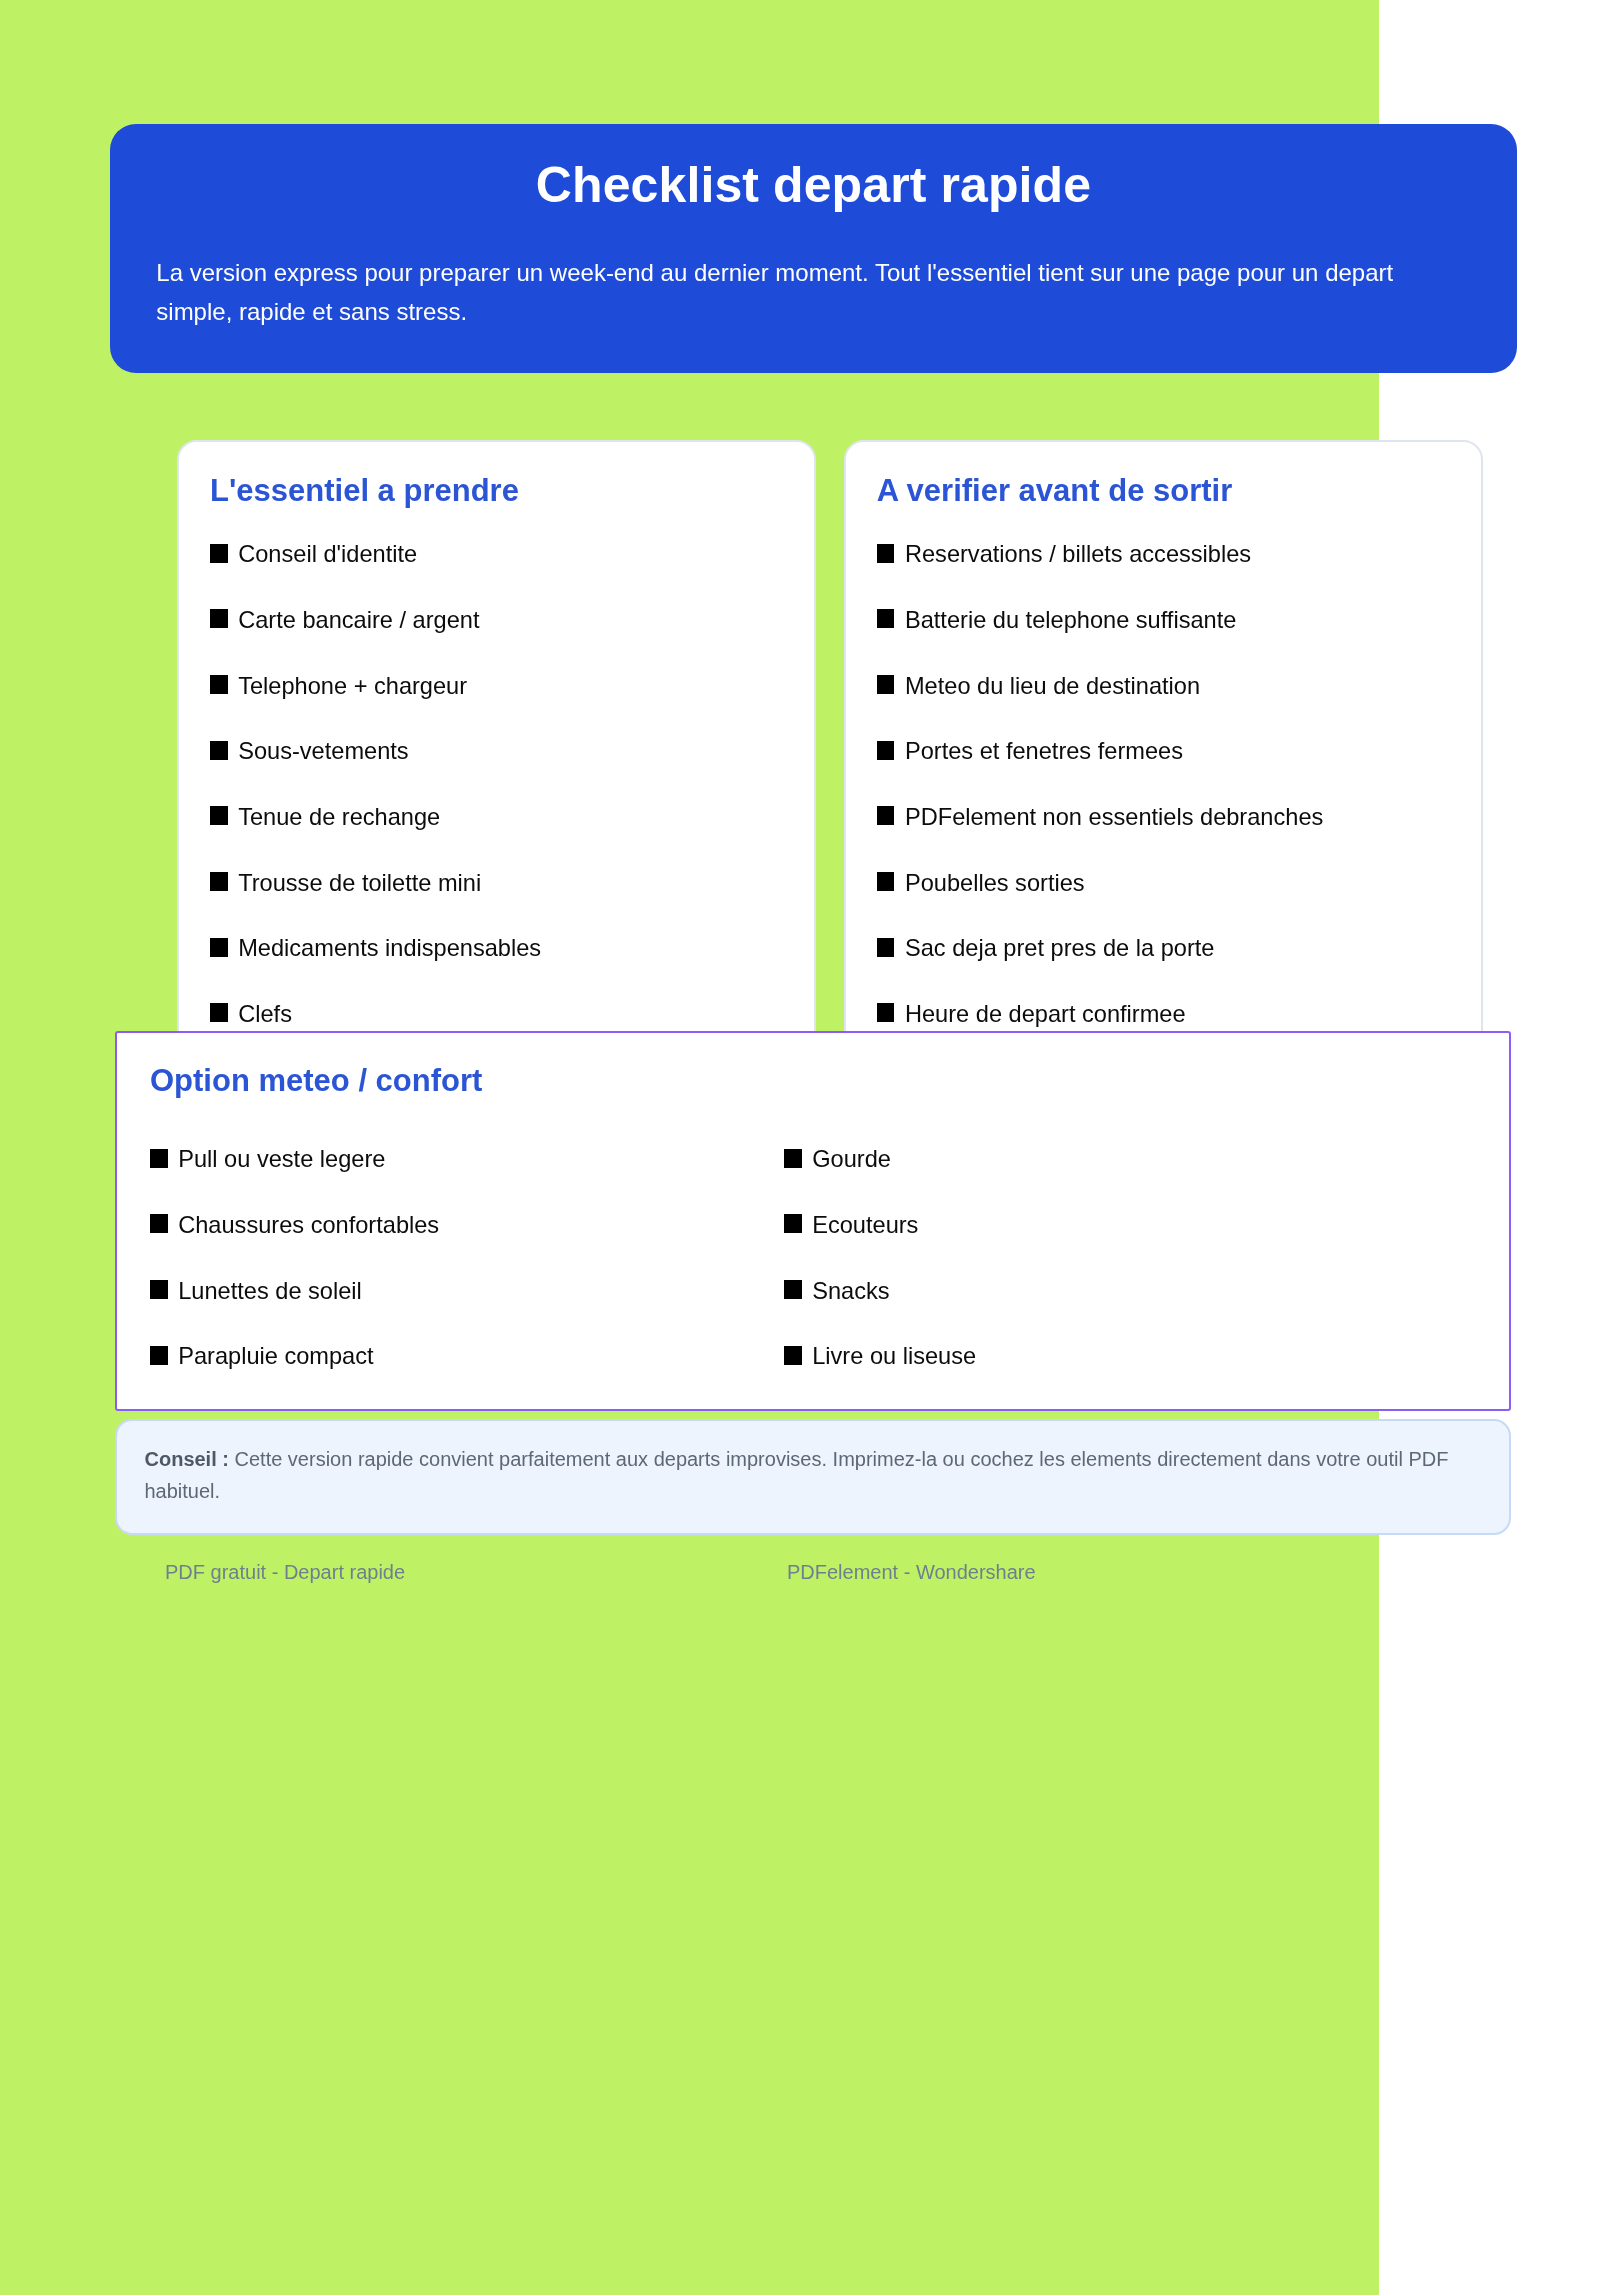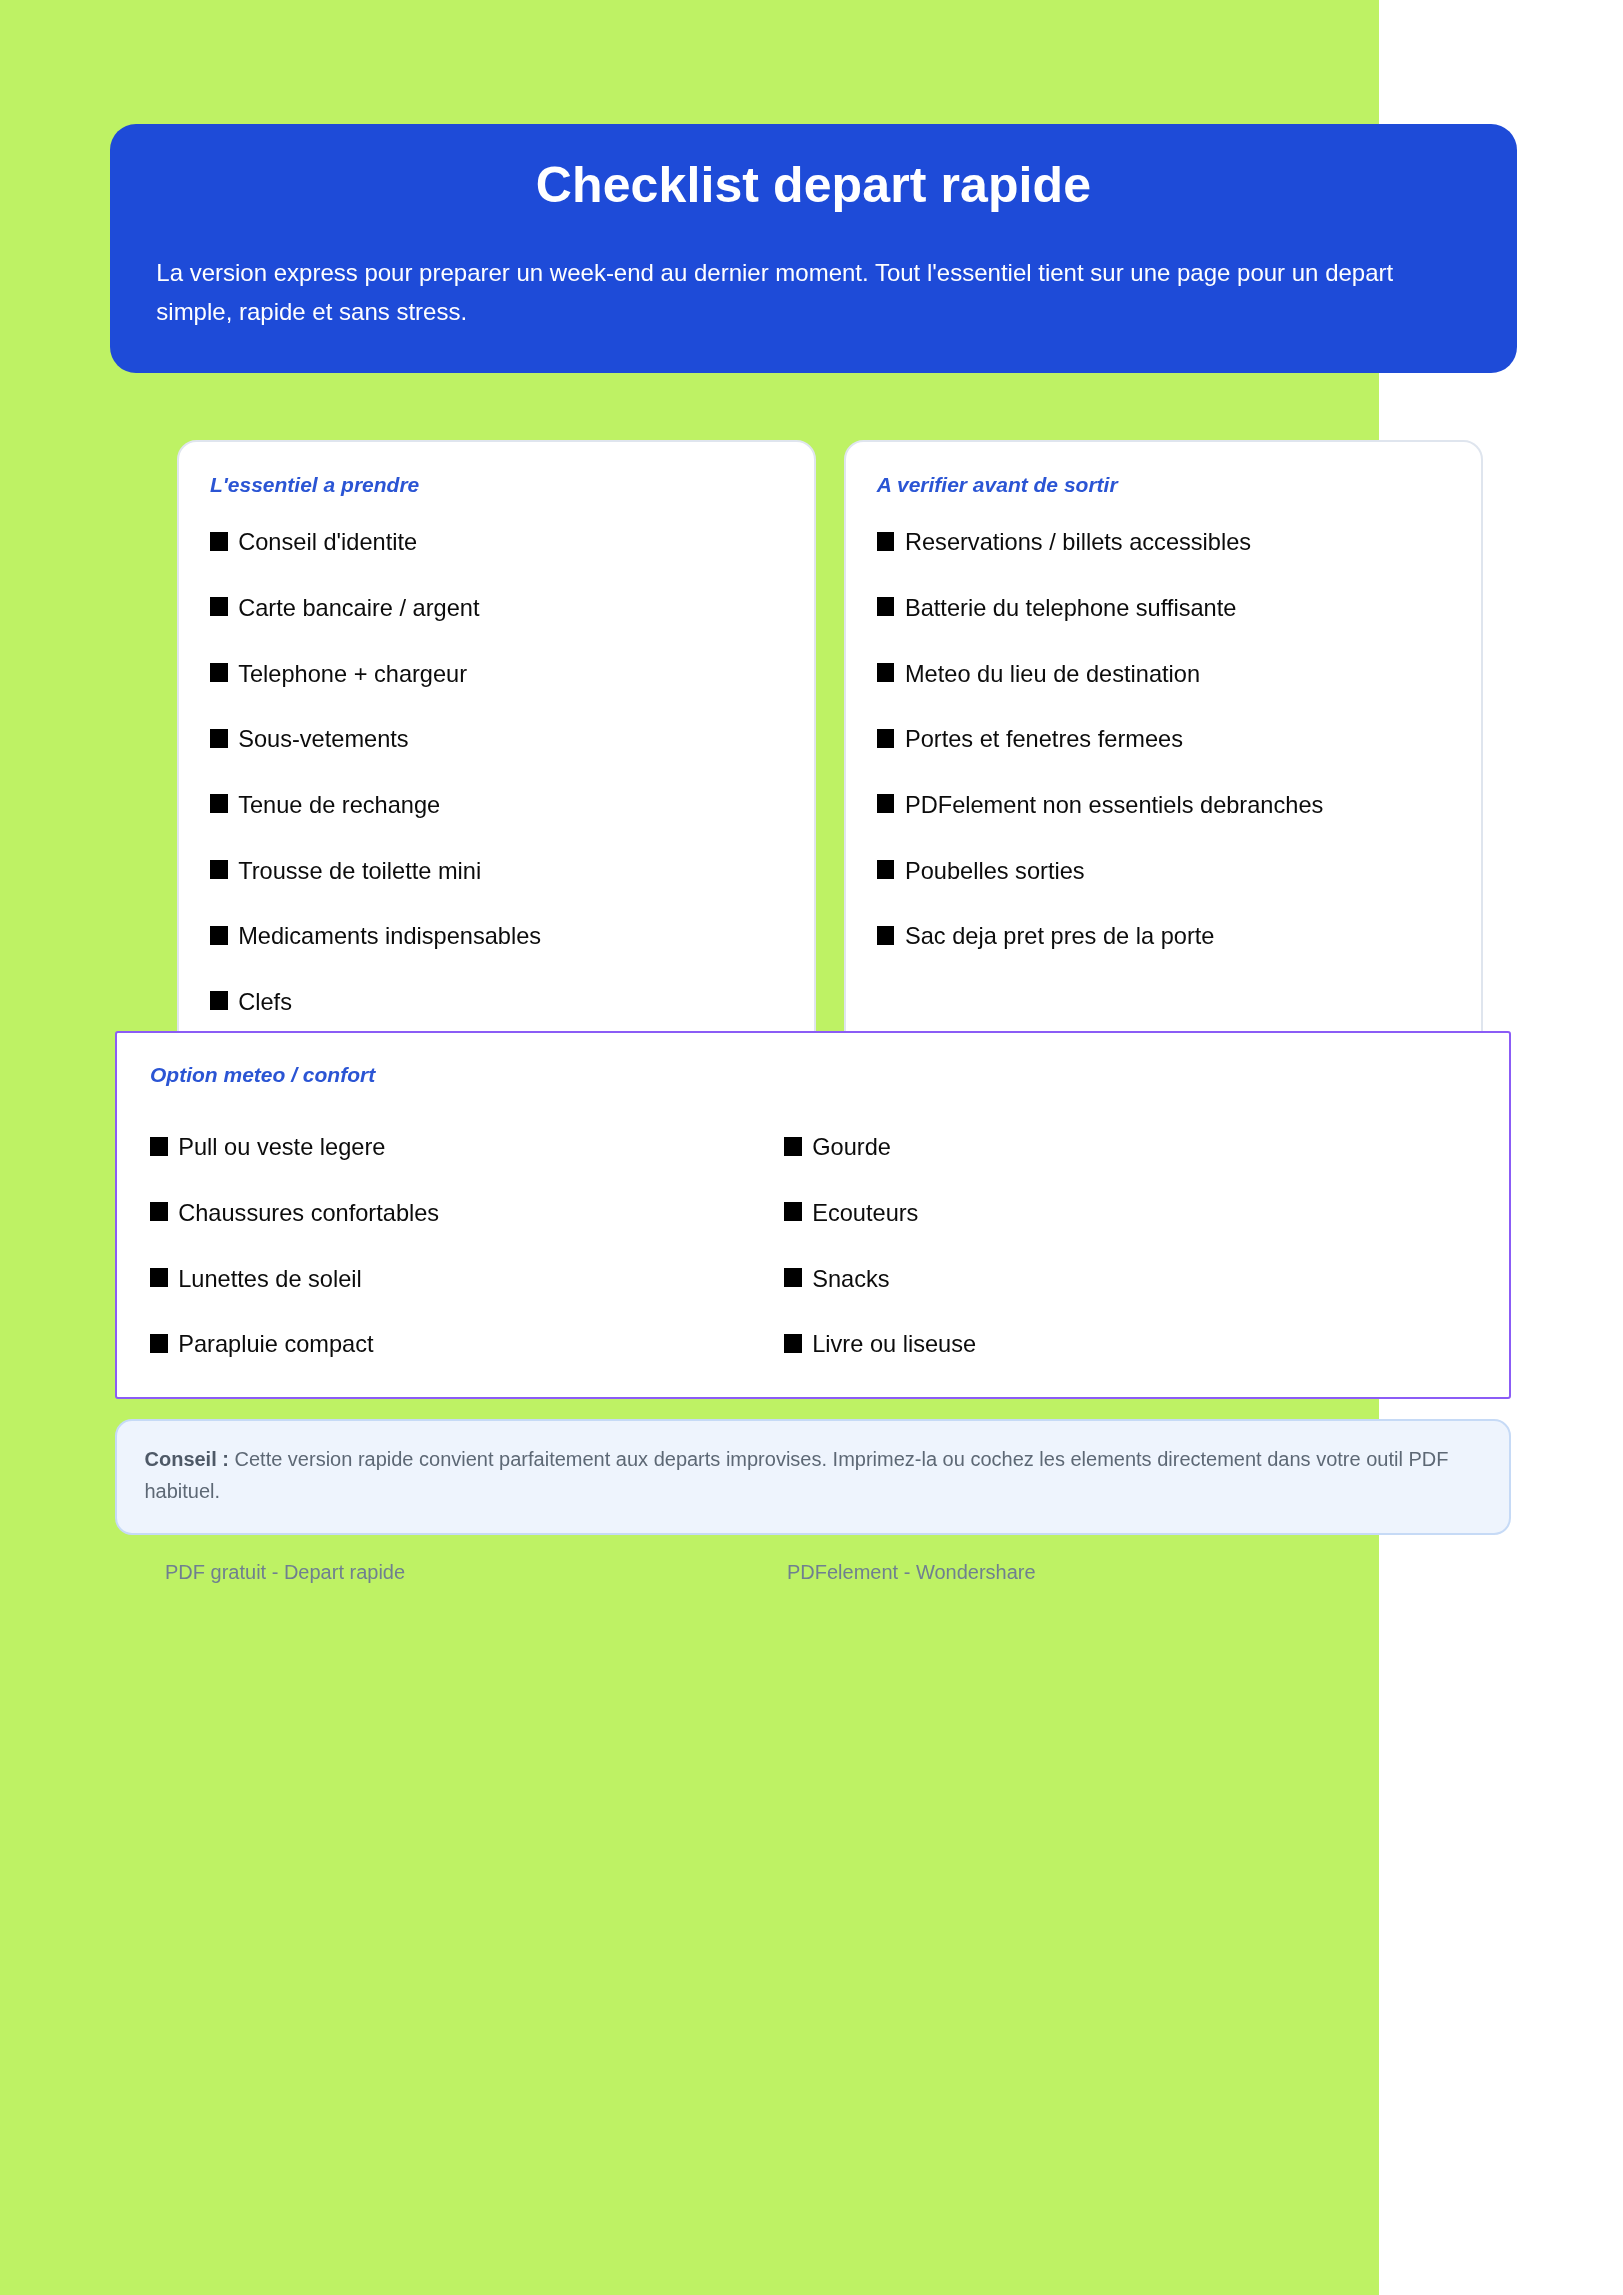--- a/index.html
+++ b/index.html
@@ -79,25 +79,24 @@
     top: 1031px;
     width: 1396px;
     box-sizing: border-box;
     background: #ffffff;
     border: 2px solid #8b5cf6;
     border-radius: 3px;
     padding: 29px 38px 37px 33px;
   }
   .card-title {
     color: #2b55d4;
-    font-size: 21px;
+    font-size: 31px;
     font-weight: bold;
     margin: 0 0 30px 0;
     line-height: 1.2;
-    font-style: italic;
   }
   .card-wide .card-title {
     margin: 0 0 45px 0;
   }
 
   ul.check-list {
     list-style: none;
     margin: 0;
     padding: 0;
   }
@@ -261,20 +260,24 @@
           <span class="item-label">PDFelement non essentiels debranches</span>
         </li>
         <li>
           <span class="bullet"></span>
           <span class="item-label">Poubelles sorties</span>
         </li>
         <li>
           <span class="bullet"></span>
           <span class="item-label">Sac deja pret pres de la porte</span>
         </li>
+        <li>
+          <span class="bullet"></span>
+          <span class="item-label">Heure de depart confirmee</span>
+        </li>
       </ul>
     </div>
 
   </div>
 
   <div class="card-wide">
     <h2 class="card-title">Option meteo / confort</h2>
     <div class="grid-two">
       <ul class="check-list">
         <li>

